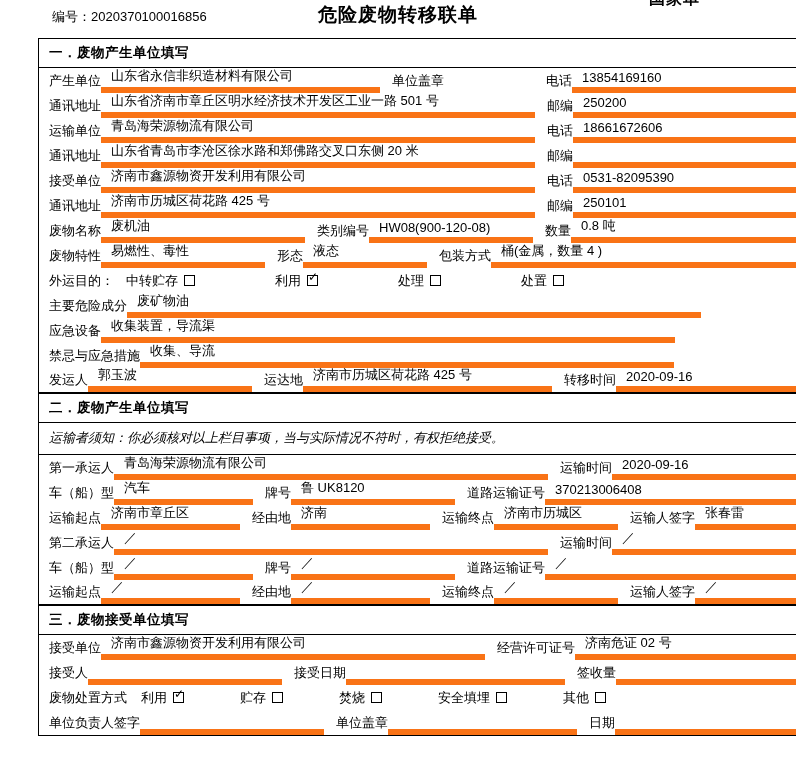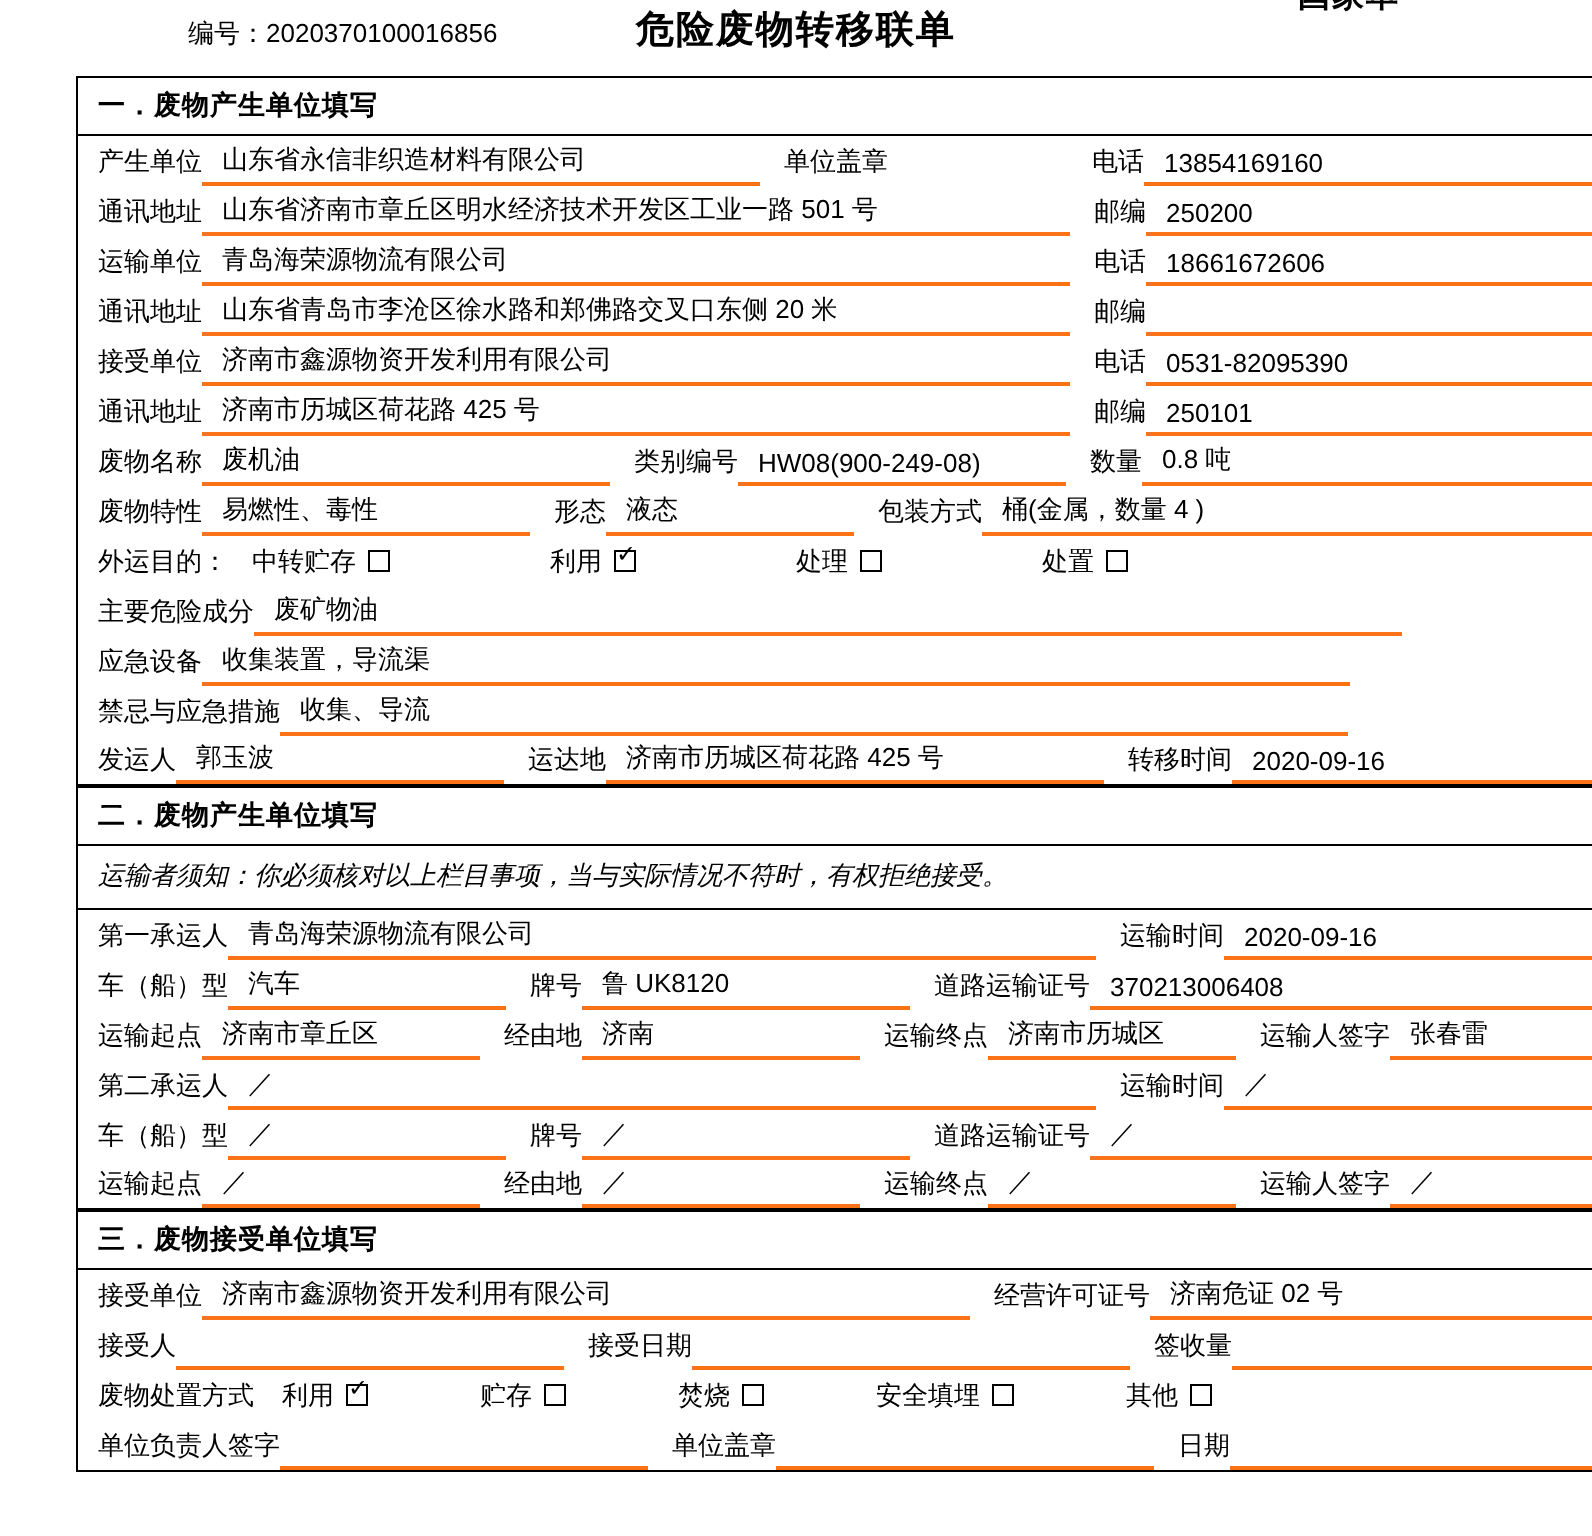--- a/index.html
+++ b/index.html
@@ -26,21 +26,20 @@
   .topbar {
     position: relative;
     height: 32px;
   }
   .doc-no {
     position: absolute;
     left: 52px;
     top: 8px;
     font-size: 13px;
     white-space: nowrap;
-    margin-left: 42px;
   }
   .doc-title {
     position: absolute;
     left: 0;
     right: 0;
     top: 2px;
     text-align: center;
     font-size: 19px;
     font-weight: bold;
     letter-spacing: 1px;
@@ -84,21 +83,21 @@
     border-bottom: 1px solid #000;
   }
   .lbl {
     flex: 0 0 auto;
     white-space: nowrap;
     font-size: 13px;
     padding-bottom: 3px;
   }
   .fill {
     flex: 1 1 auto;
-    border-bottom: 2px solid #f97316;
+    border-bottom: 6px solid #f97316;
     padding: 0 4px 2px 10px;
     white-space: nowrap;
     overflow: hidden;
     min-width: 10px;
     font-size: 13px;
   }
   .fill.nounder {
     border-bottom: none;
   }
   .gap {
@@ -210,21 +209,21 @@
       <span class="gap"></span>
       <span class="lbl">邮编</span>
       <span class="fill">250101</span>
     </div>
 
     <div class="row">
       <span class="lbl">废物名称</span>
       <span class="fill" style="flex:0 0 190px">废机油</span>
       <span class="gap"></span>
       <span class="lbl">类别编号</span>
-      <span class="fill" style="flex:0 0 150px">HW08(900-249-08)</span>
+      <span class="fill" style="flex:0 0 150px">HW08(900-120-08)</span>
       <span class="gap"></span>
       <span class="lbl">数量</span>
       <span class="fill">0.8 吨</span>
     </div>
 
     <div class="row">
       <span class="lbl">废物特性</span>
       <span class="fill" style="flex:0 0 150px">易燃性、毒性</span>
       <span class="gap"></span>
       <span class="lbl">形态</span>

